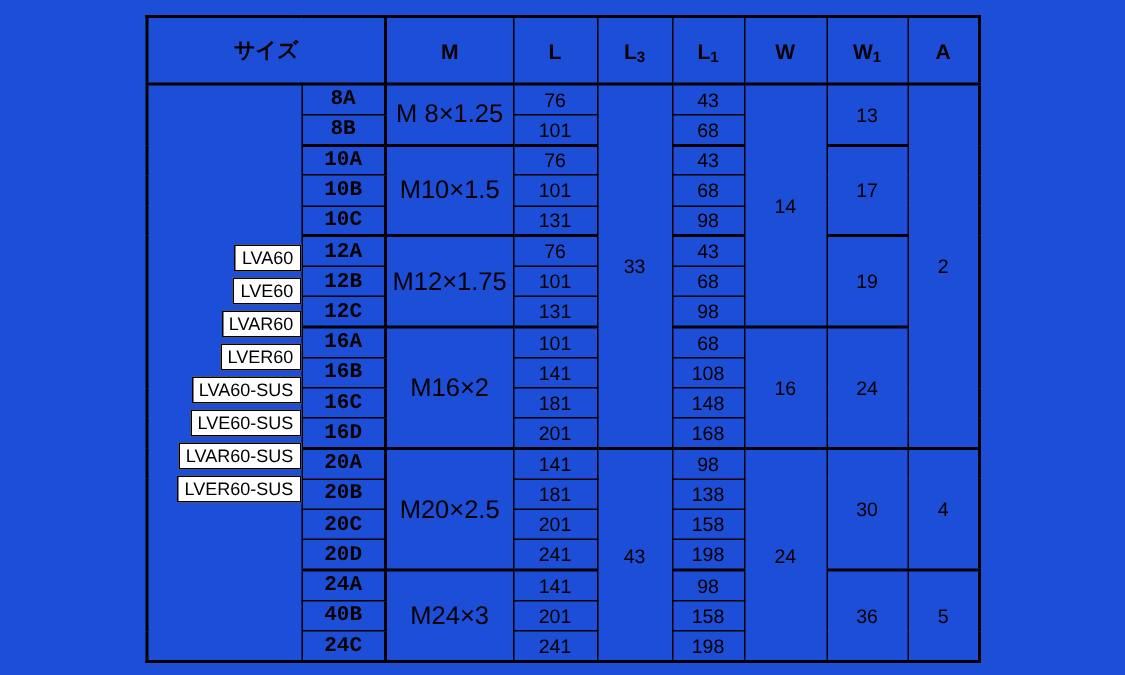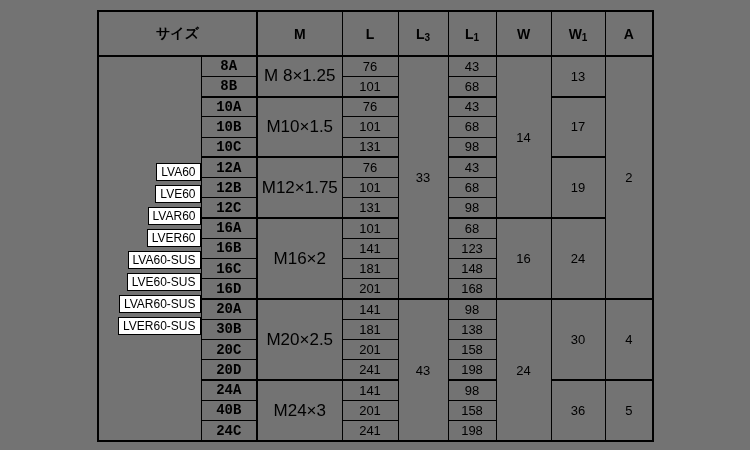--- a/index.html
+++ b/index.html
@@ -4,21 +4,21 @@
 <style>
   html, body {
     margin: 0;
     padding: 0;
     background: #ffffff;
   }
   .stage {
     position: relative;
     width: 750px;
     height: 450px;
-    background: #737373;
+    background: #1d4ed8;
     font-family: "Liberation Sans", "DejaVu Sans", sans-serif;
     color: #000000;
   }
   table.spec {
     position: absolute;
     left: 97px;
     top: 10px;
     width: 555px;
     height: 432px;
     border-collapse: collapse;
@@ -172,21 +172,21 @@
         <td class="size-cell br2 gt">16A</td>
         <td class="m-cell gt" rowspan="4">M16×2</td>
         <td class="num gt">101</td>
         <td class="num gt">68</td>
         <td class="num gt" rowspan="4">16</td>
         <td class="num gt" rowspan="4">24</td>
       </tr>
       <tr>
         <td class="size-cell br2">16B</td>
         <td class="num">141</td>
-        <td class="num">123</td>
+        <td class="num">108</td>
       </tr>
       <tr>
         <td class="size-cell br2">16C</td>
         <td class="num">181</td>
         <td class="num">148</td>
       </tr>
       <tr>
         <td class="size-cell br2">16D</td>
         <td class="num">201</td>
         <td class="num">168</td>
@@ -195,21 +195,21 @@
         <td class="size-cell br2 gt">20A</td>
         <td class="m-cell gt" rowspan="4">M20×2.5</td>
         <td class="num gt">141</td>
         <td class="num gt" rowspan="7">43</td>
         <td class="num gt">98</td>
         <td class="num gt" rowspan="7">24</td>
         <td class="num gt" rowspan="4">30</td>
         <td class="num gt" rowspan="4">4</td>
       </tr>
       <tr>
-        <td class="size-cell br2">30B</td>
+        <td class="size-cell br2">20B</td>
         <td class="num">181</td>
         <td class="num">138</td>
       </tr>
       <tr>
         <td class="size-cell br2">20C</td>
         <td class="num">201</td>
         <td class="num">158</td>
       </tr>
       <tr>
         <td class="size-cell br2">20D</td>

